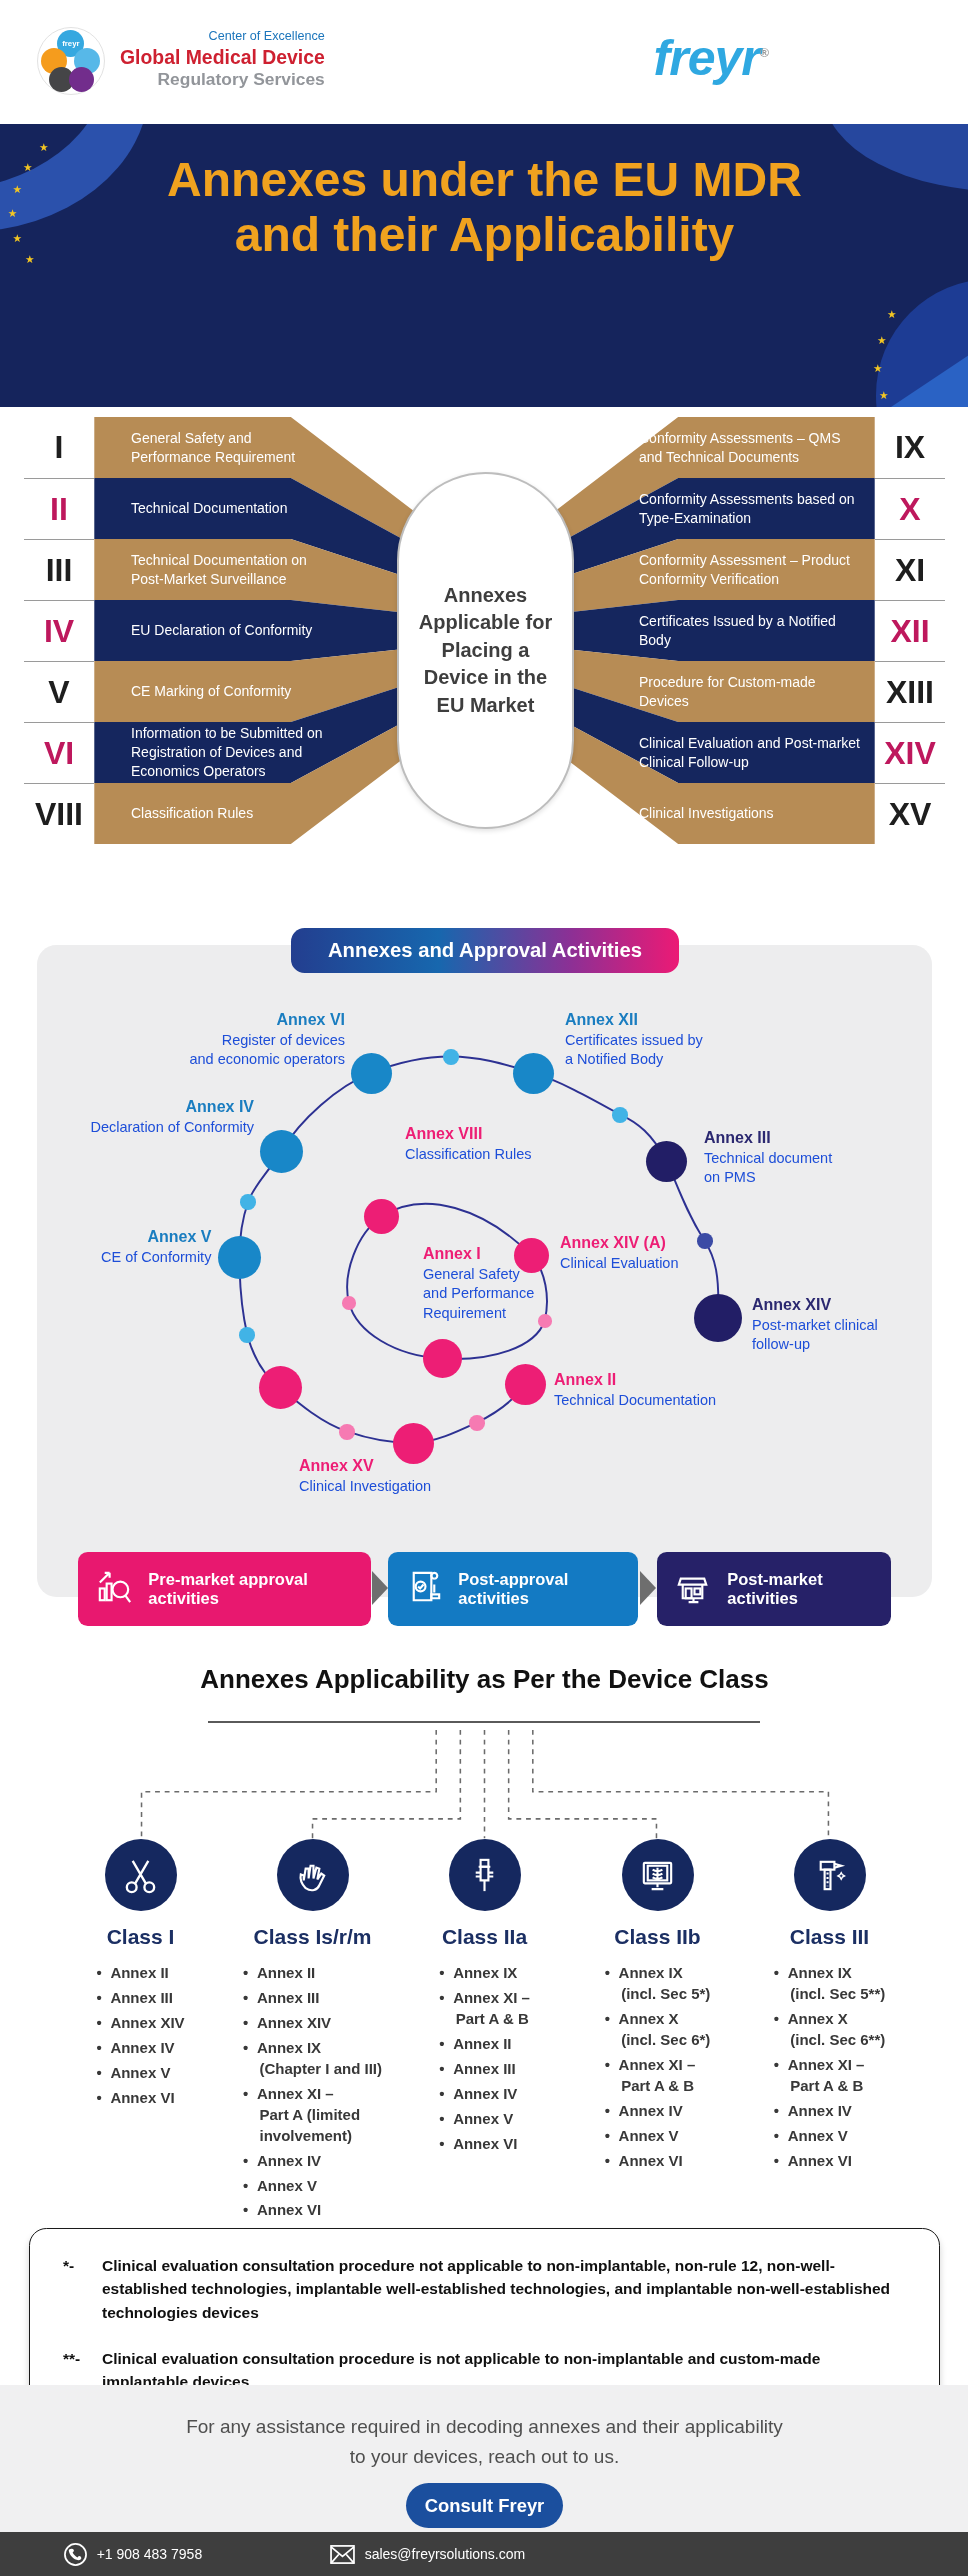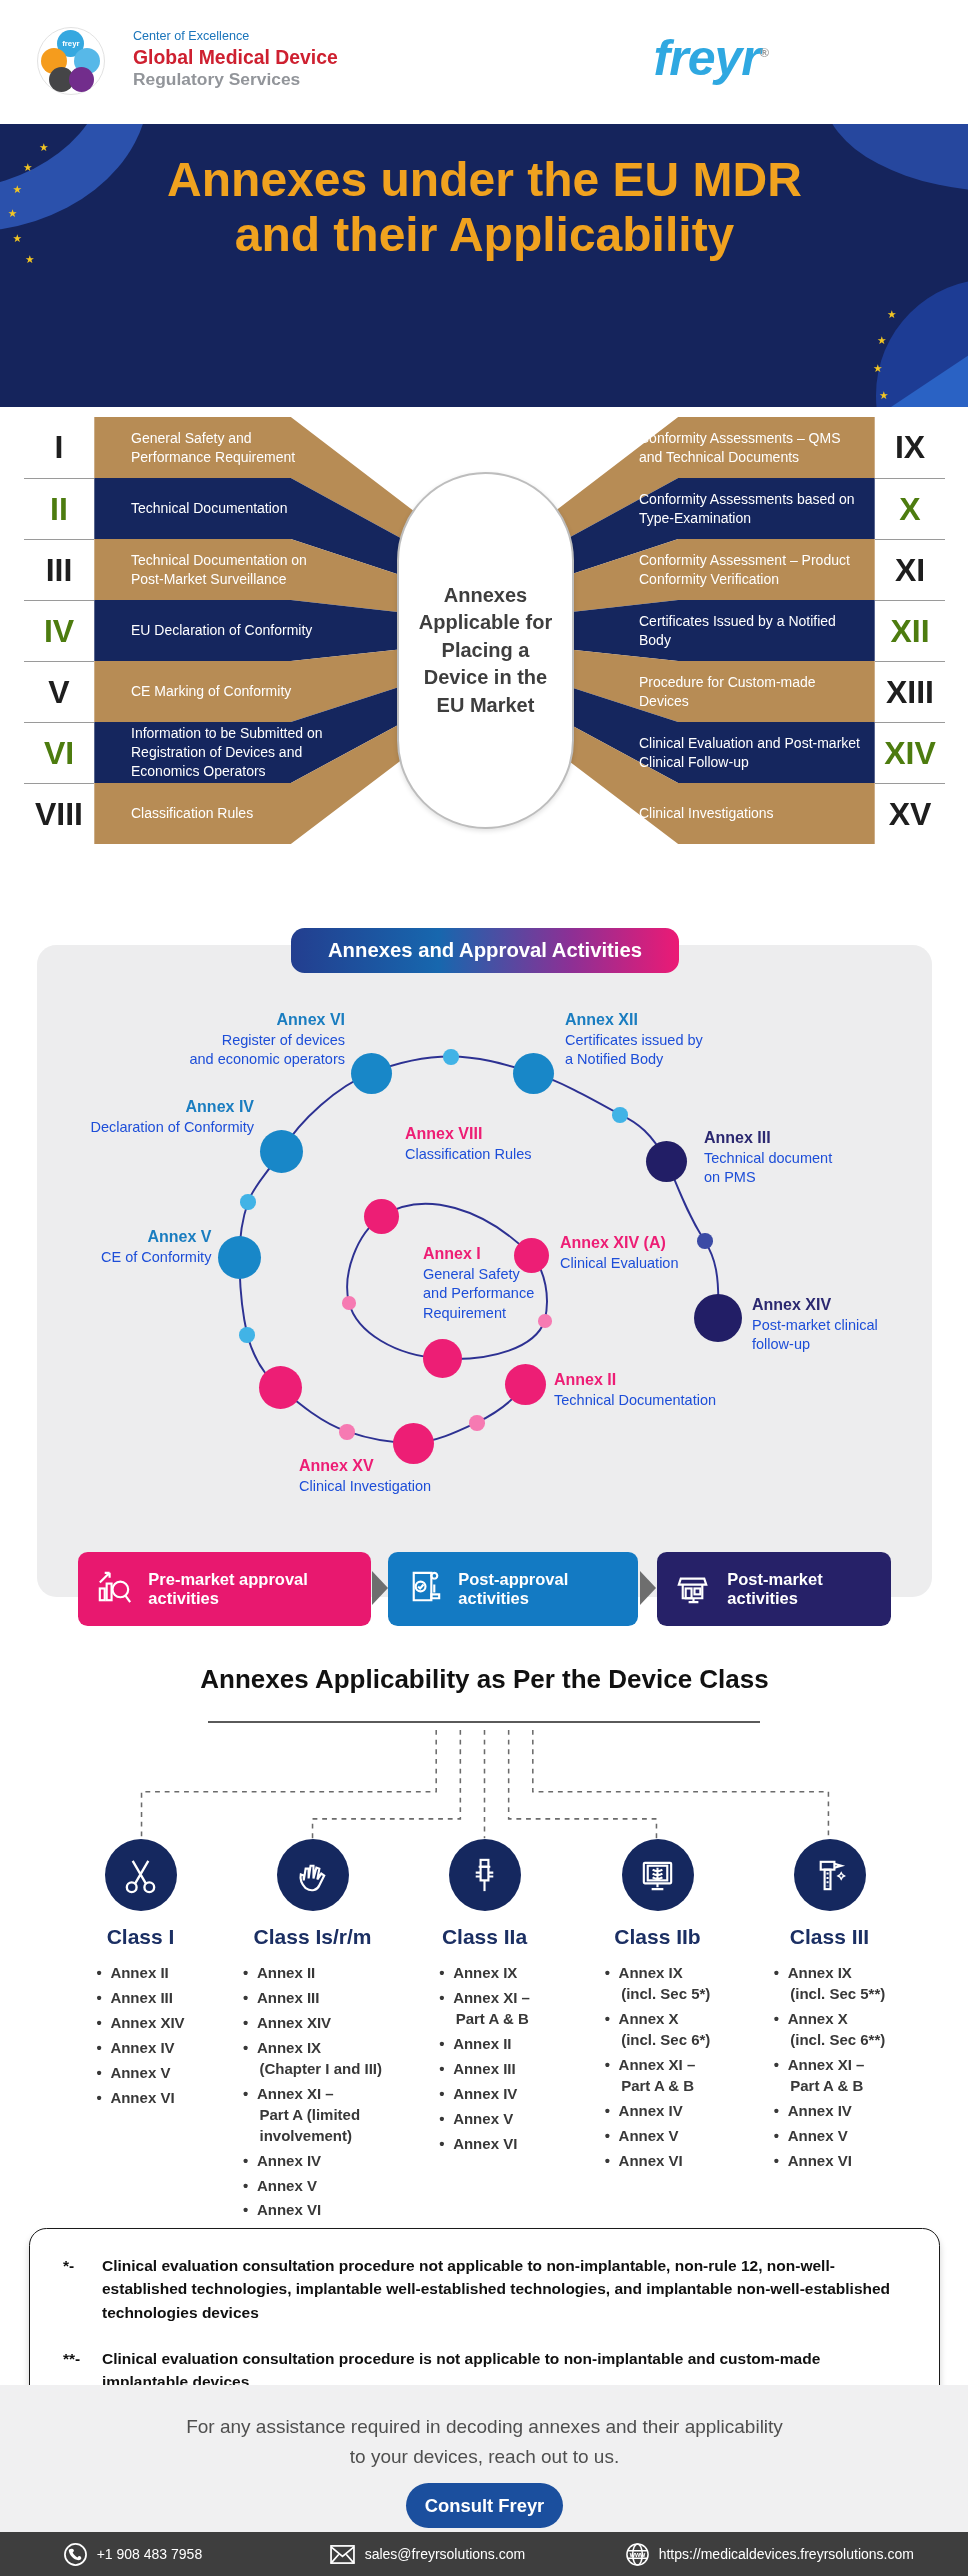--- a/index.html
+++ b/index.html
@@ -9,21 +9,21 @@
 
   
   .header { position:absolute; left:0; top:0; width:822px; height:124px; background:#fff; }
   .logo-cluster { position:absolute; left:37px; top:27px; width:68px; height:68px; border-radius:50%; border:1.9px solid #e2e2e2; background:#fff; }
   .lc { position:absolute; border-radius:50%; }
   .lc.c1 { left:19.4px; top:1.9px;  width:27px; height:27px; background:#35a8e0; color:#fff; font-size:7.8px; font-weight:bold; display:flex; align-items:center; justify-content:center; }
   .lc.c2 { left:2.9px;  top:20.3px; width:26px; height:26px; background:#f59c1d; }
   .lc.c3 { left:36px; top:20.3px; width:26px; height:26px; background:#57b8e8; }
   .lc.c4 { left:10.7px; top:39px; width:25px; height:25px; background:#454547; }
   .lc.c5 { left:31px; top:39px; width:25px; height:25px; background:#722d8c; }
-  .header-text { position:absolute; left:133px; top:29px; }
+  .header-text { position:absolute; left:120px; top:29px;text-align:right; }
   .coe { color:#1b75bb; font-size:12.6px; margin-bottom:2.9px; }
   .brand1 { color:#ce2030; font-size:19.4px; font-weight:bold; }
   .brand2 { color:#92959a; font-size:17.4px; font-weight:bold; }
   .freyr-logo { position:absolute; right:54px; top:29px; color:#2fa8e1; font-size:50px; font-weight:bold; font-style:italic; letter-spacing:-1px; }
   .freyr-logo sup { font-size:12.6px; color:#9a9a9a; font-style:normal; }
 
   
   .banner { position:absolute; left:0; top:124px; width:969px; height:283px; background:#15245c; overflow:hidden; }
   .sw-tl  { position:absolute; left:-35px; top:-37px; width:184px; height:145px; background:#2b51ac; border-radius:0 0 100% 0; }
   .sw-tl2 { position:absolute; left:-58px; top:-60px; width:165px; height:126px; background:#15245c; border-radius:0 0 100% 0; }
@@ -33,21 +33,21 @@
   .star { position:absolute; color:#f3c623; font-size:10.7px; }
   .banner-title { position:absolute; left:0; top:29px; width:969px; text-align:center; color:#f0a21f; font-size:48px; line-height:1.14; font-weight:bold; white-space:pre-line; }
   .banner-dyk { position:absolute; left:145px; top:163px; width:678px; text-align:center; color:#fff; font-size:16.5px; line-height:1.55; }
 
   
   .funnel-svg { position:absolute; left:0; top:417px; }
   .num-gutter { position:absolute; top:417px; width:70px; height:427px; }
   .num-gutter.lft { left:24px; } .num-gutter.rgt { left:875px; }
   .num-cell { width:100%; height:61px; display:flex; align-items:center; justify-content:center; font-size:32px; font-weight:bold; }
   .num-cell + .num-cell { border-top:1.5px solid #9a9a9a; }
-  .num-tan { color:#1e1e1e; } .num-navy { color:#4d7c0f; }
+  .num-tan { color:#1e1e1e; } .num-navy { color:#be185d; }
   .bar-label { position:absolute; display:flex; align-items:center; color:#fff; font-size:14px; line-height:1.35; height:61px; }
   .bar-label.lft { left:131px; width:194px; }
   .bar-label.rgt { left:639px; width:221px; }
   .capsule { position:absolute; left:397px; top:472px; width:177px; height:357px; background:#fff; border:2.9px solid #bdbdbd; border-radius:92px; display:flex; align-items:center; justify-content:center; text-align:center; padding:0 19.4px; color:#3e3e3e; font-weight:bold; font-size:20px; line-height:1.38; box-shadow:0 1.9px 5.8px rgba(0,0,0,.12); }
 
   
   .panel { position:absolute; left:37px; top:945px; width:895px; height:652px; background:#ededee; border-radius:19.4px; }
   .pill { position:absolute; left:291px; top:928px; width:388px; height:45px; border-radius:13.6px; background:linear-gradient(90deg,#233e8f 0%,#1767ae 38%,#8c3095 72%,#ec1a75 100%); color:#fff; font-weight:bold; font-size:20.3px; display:flex; align-items:center; justify-content:center; z-index:3; }
   .node { position:absolute; border-radius:50%; z-index:2; }
   .nd-blue { background:#1887c8; } .nd-lblue { background:#41b3e6; }
@@ -458,25 +458,14 @@
   </div>
   <div class="contact ct-email">
     <span class="ic">
       <svg width="27" height="21" viewBox="0 0 28 22" fill="none" stroke="#fff" stroke-width="1.8">
         <rect x="2" y="2" width="24" height="18"></rect>
         <path d="M2 3 L14 13 L26 3 M2 20 L10 11 M26 20 L18 11"></path>
       </svg>
     </span>
     <span>sales@freyrsolutions.com</span>
   </div>
-  <div class="contact ct-web">
-    <span class="ic">
-      <svg width="25" height="25" viewBox="0 0 26 26" fill="none" stroke="#fff" stroke-width="1.6" style="font-size:14.5px">
-        <circle cx="13" cy="13" r="11"></circle>
-        <ellipse cx="13" cy="13" rx="5" ry="11"></ellipse>
-        <path d="M3 9 h20 M3 17 h20"></path>
-        <text x="13" y="15.5" text-anchor="middle" font-size="7" font-weight="bold" fill="#fff" stroke="none" font-family="Liberation Sans, sans-serif">www</text>
-      </svg>
-    </span>
-    <span>https://medicaldevices.freyrsolutions.com</span>
-  </div>
 </div>
 
 
 </body></html>

